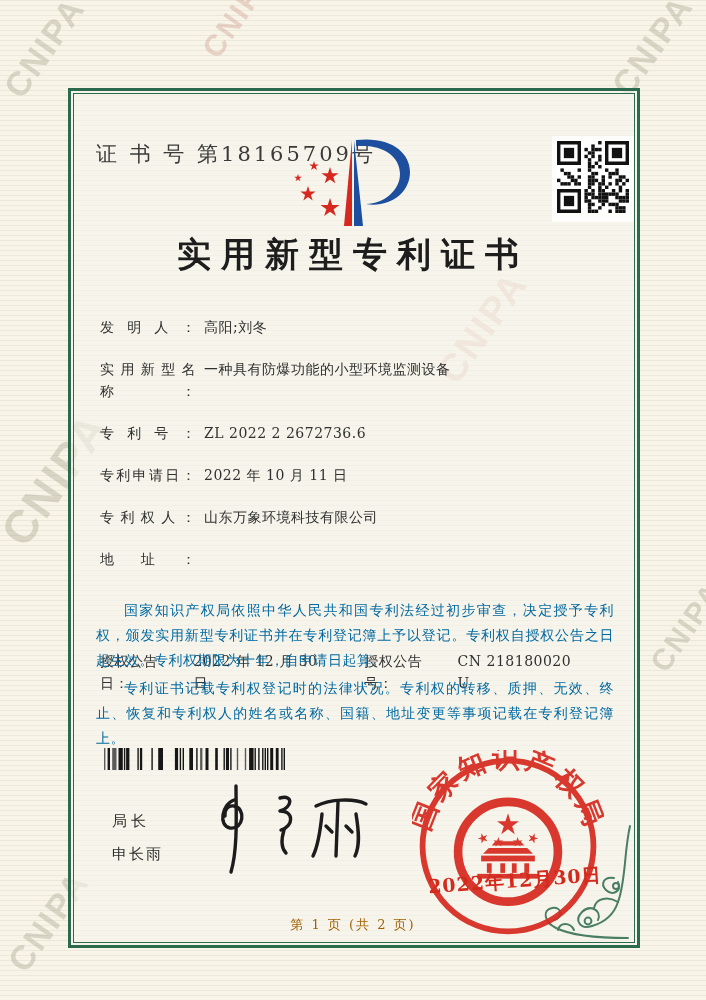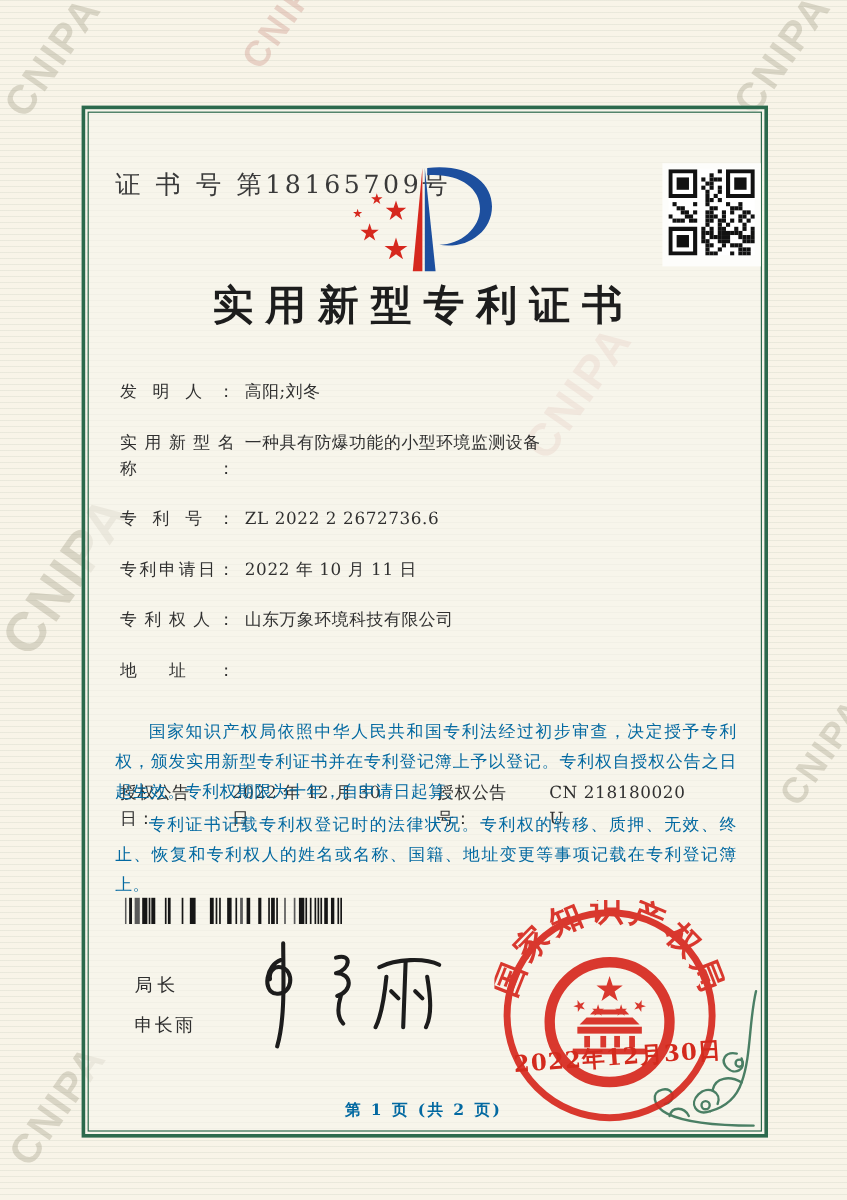--- a/index.html
+++ b/index.html
@@ -58,21 +58,21 @@
   .officer .name{ margin-top:14px; letter-spacing:2px; }
   .autograph{ position:absolute; left:198px; top:778px; }
 
   .seal{ position:absolute; left:412px; top:750px; }
   .seal-date{
     position:absolute; left:428px; top:868px; width:180px;
     font-size:19px; font-weight:bold; color:#d32a1d; letter-spacing:1px;
     transform:rotate(-4deg); font-family:"DejaVu Serif",serif;
   }
 
-  .page-info{ position:absolute; left:0; right:0; top:916px; text-align:center; font-size:13px; letter-spacing:2px; color:#0369a1;font-weight:bold; }
+  .page-info{ position:absolute; left:0; right:0; top:916px; text-align:center; font-size:13px; letter-spacing:2px; color:#a16207; }
   .footer-note{ position:absolute; left:0; right:0; top:956px; text-align:center; font-size:13.5px; letter-spacing:3px; color:#2f2f2f; }
 
   .ornament{ position:absolute; right:3px; bottom:3px; }
 </style>
 </head>
 <body>
 
 <div class="page">
 
   <div class="watermark" style="left:-12px; top:28px; font-size:34px;">CNIPA</div>

